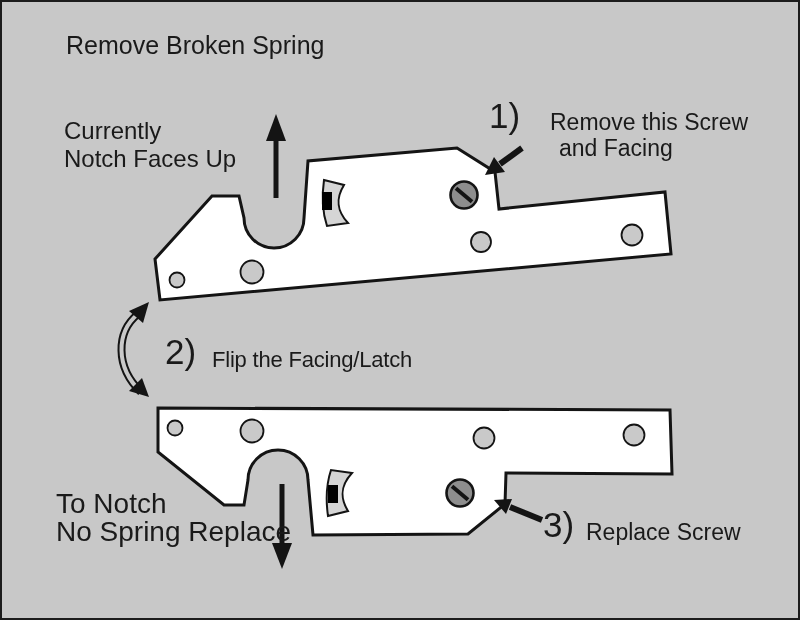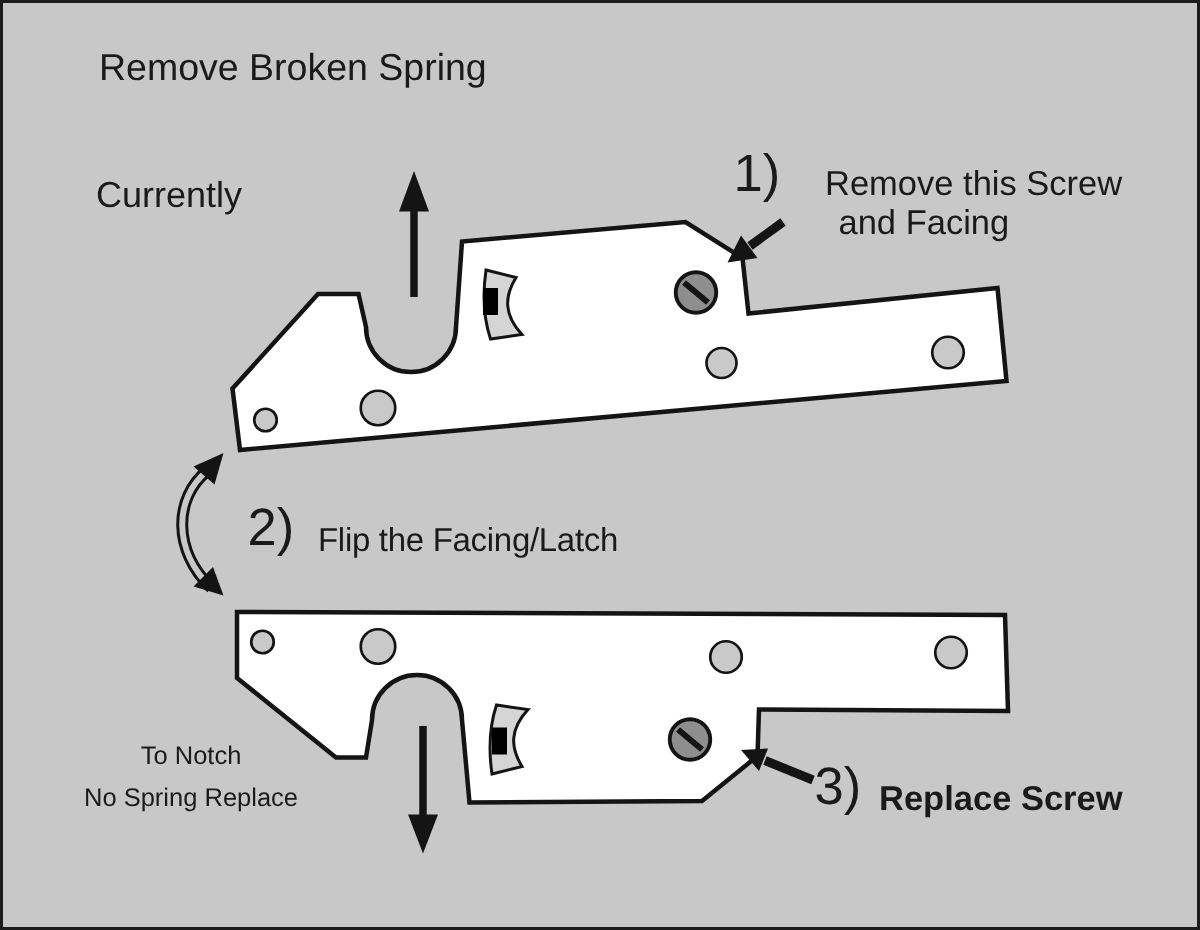--- a/index.html
+++ b/index.html
@@ -19,29 +19,29 @@
   .latch{fill:var(--latch-fill,#d5d5d5);stroke:var(--outline,#141414);stroke-width:2;}
   .latch-slot{fill:var(--latch-slot,#000);}
   .shaft{stroke:var(--arrow,#141414);fill:none;}
   .w5{stroke-width:5;} .w6{stroke-width:6;}
   .head{fill:var(--arrow,#141414);stroke:none;}
   .flip-outer{stroke:var(--arrow,#141414);stroke-width:8;fill:none;}
   .flip-inner{stroke:var(--background,#c8c8c8);stroke-width:4;fill:none;}
   .txt{position:absolute;white-space:nowrap;}
   .title{left:64px;top:29px;font-size:25px;line-height:29px;}
   .state-top{left:62px;top:115px;font-size:24px;line-height:28px;}
-  .state-bottom{left:54px;top:488px;font-size:17px;line-height:28px;text-align:center;}
+  .state-bottom{left:54px;top:488px;font-size:28px;line-height:28px;}
   .num{font-size:35px;line-height:38px;}
   .step1-num{left:487px;top:95px;}
   .step1-text{left:524px;top:107px;font-size:23px;line-height:26px;margin-left:24px;}
   .step1-text .l2{margin-left:9px;}
   .step2-num{left:163px;top:331px;}
   .step2-text{left:210px;top:345px;font-size:22px;line-height:26px;letter-spacing:-0.2px;}
   .step3-num{left:541px;top:504px;}
-  .step3-text{left:584px;top:517px;font-size:23px;line-height:26px;font-weight:bold;}
+  .step3-text{left:584px;top:517px;font-size:23px;line-height:26px;}
 </style>
 </head>
 <body>
 
 <div class="stage">
 
   <svg width="800" height="620" viewBox="0 0 800 620">
 
     <g>
       <path class="plate" d="M 153,257 L 210,194 L 237,194 L 242,216 A 30,30 0 0 0 302,216 L 306,159
@@ -102,20 +102,21 @@
     <g>
       <line class="shaft w6" x1="540" y1="518" x2="508" y2="505"></line>
       <polygon class="head" points="492,498 510,497 504,512"></polygon>
     </g>
   </svg>
 
   <div class="txt title">Remove Broken Spring</div>
 
   <div class="txt state-top">
     <div>Currently</div>
+    <div>Notch Faces Up</div>
   </div>
 
   <div class="txt num step1-num">1)</div>
   <div class="txt step1-text">
     <div class="l1">Remove this Screw</div>
     <div class="l2">and Facing</div>
   </div>
 
   <div class="txt num step2-num">2)</div>
   <div class="txt step2-text">Flip the Facing/Latch</div>

